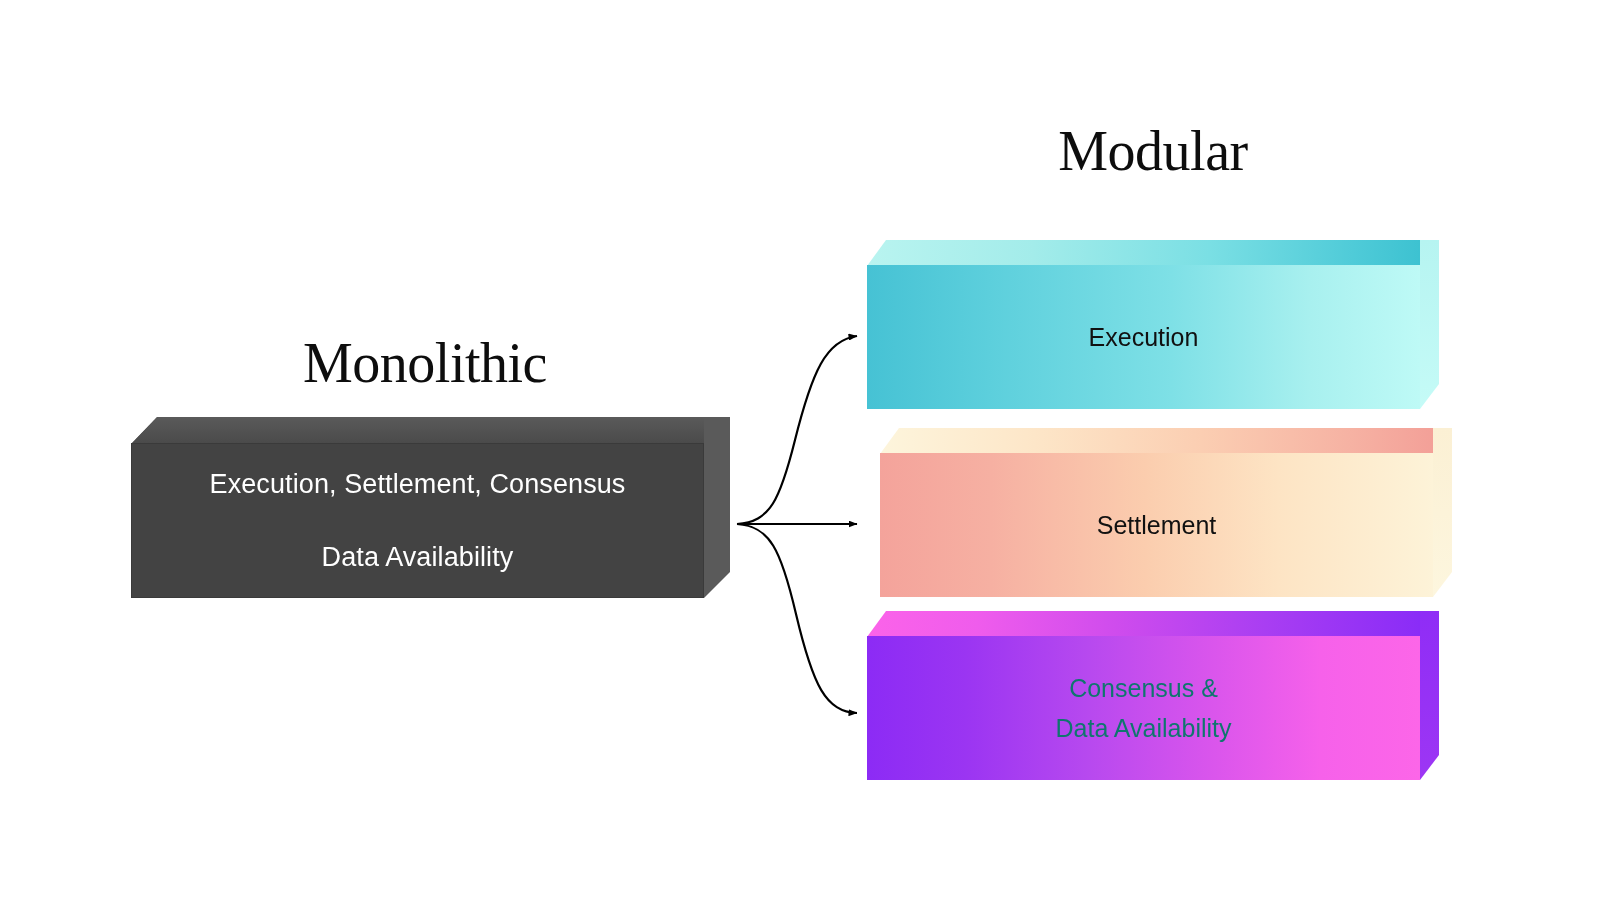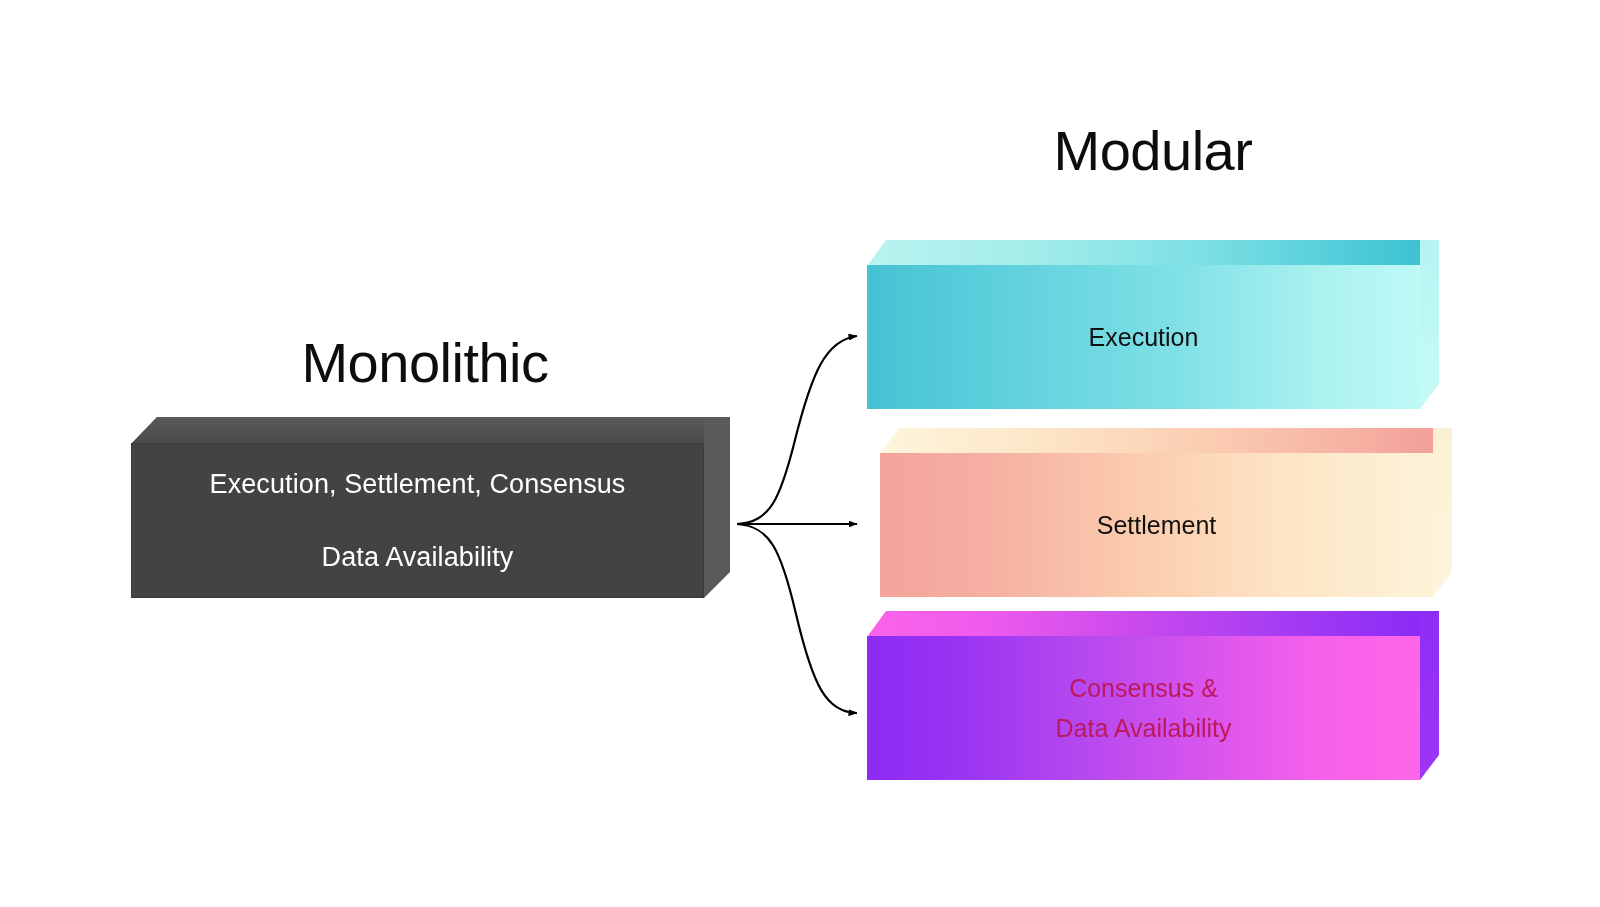--- a/index.html
+++ b/index.html
@@ -19,21 +19,21 @@
   #canvas {
     position: relative;
     width: 1600px;
     height: 907px;
     background: #ffffff;
   }
 
   
   .title {
     position: absolute;
-    font-family: Liberation Sans, sans-serif;
+    font-family: Liberation Serif, serif;
     font-weight: 400;
     color: #0d0d0d;
     white-space: nowrap;
     letter-spacing: -0.5px;
   }
   #title-monolithic {
     left: 0;
     top: 330px;
     width: 850px;
     text-align: center;
@@ -210,21 +210,21 @@
   }
   #block-consensus .side {
     left: 553px;
     top: -25px;
     width: 19px;
     height: 169px;
     background: linear-gradient(180deg, #8f2df6 0%, #9d36f4 100%);
     clip-path: polygon(0 0, 100% 0, 100% 144px, 0 100%);
   }
   #block-consensus .label {
-    color: #be185d;
+    color: #0f766e;
     font-size: 25px;
     line-height: 40px;
   }
 
   
   #connectors {
     position: absolute;
     left: 0;
     top: 0;
     width: 1600px;

